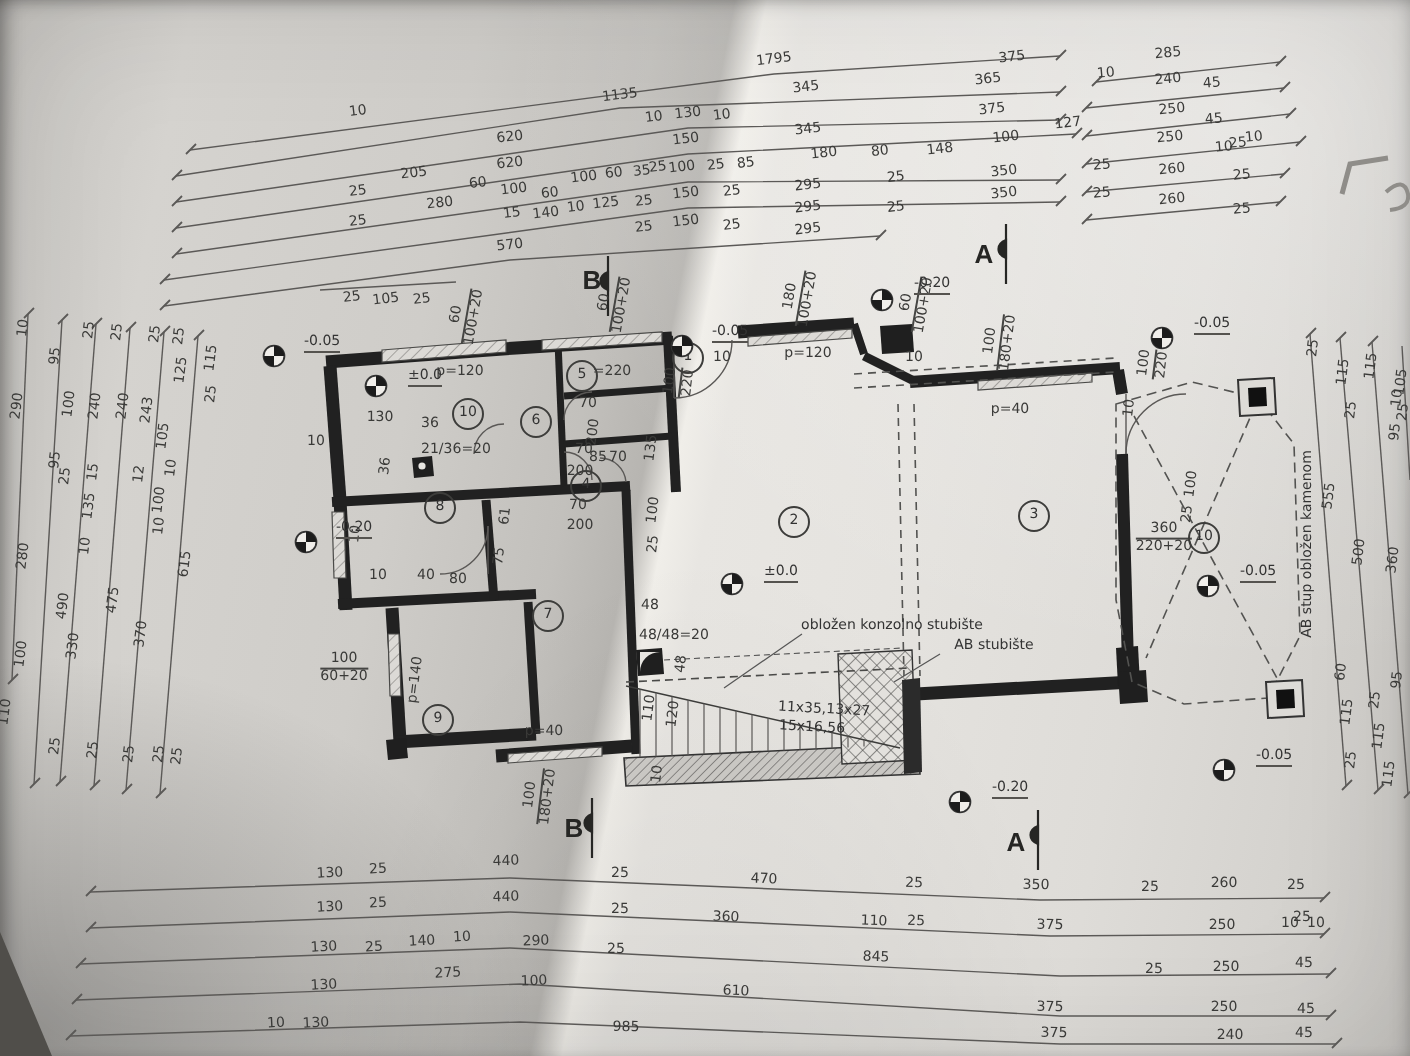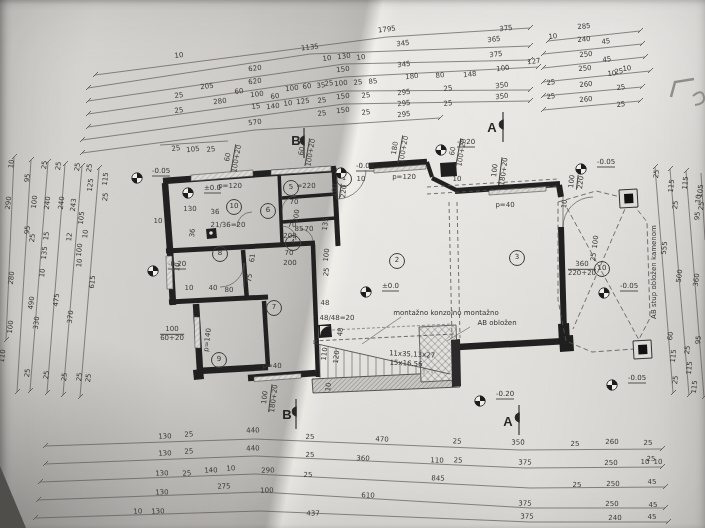--- a/index.html
+++ b/index.html
@@ -204,22 +204,22 @@
         <path d="M519,413 C514,415 514,420 519,422 Z"></path>
     </g>
 
     <g stroke="#8f8d89" fill="none">
       <path stroke-width="2.5" d="M671,97 L675,82 L694,79"></path>
       <path stroke-width="2" d="M693,96 q9,-8 11,1 q1,7 -9,8"></path>
     </g>
   </svg>
 
   <div id="lbl">
-    <div class="note" style="left:446px;top:313px;">montažno konzolno montažno</div>
-    <div class="note" style="left:497px;top:323px;">AB obložen</div>
+    <div class="note" style="left:446px;top:313px;">obložen konzolno stubište</div>
+    <div class="note" style="left:497px;top:323px;">AB stubište</div>
     <div class="note rot" style="left:654px;top:272px;">AB stup obložen kamenom</div>
     <div class="note" style="left:412px;top:355px;transform:translate(-50%,-50%) rotate(3deg);">11x35,13x27</div>
     <div class="note" style="left:406px;top:364px;transform:translate(-50%,-50%) rotate(3deg);">15x16,56</div>
   <div class="dim" style="left: 387px; top: 30px; transform: translate(-50%, -50%) rotate(-7deg);">1795</div>
       <div class="dim" style="left: 506px; top: 29px; transform: translate(-50%, -50%) rotate(-6deg);">375</div>
       <div class="dim" style="left: 179px; top: 56px; transform: translate(-50%, -50%) rotate(-7deg);">10</div>
       <div class="dim" style="left: 310px; top: 48px; transform: translate(-50%, -50%) rotate(-7deg);">1135</div>
       <div class="dim" style="left: 403px; top: 44px; transform: translate(-50%, -50%) rotate(-6deg);">345</div>
       <div class="dim" style="left: 494px; top: 40px; transform: translate(-50%, -50%) rotate(-6deg);">365</div>
       <div class="dim" style="left: 327px; top: 59px; transform: translate(-50%, -50%) rotate(-7deg);">10</div>
@@ -320,21 +320,21 @@
       <div class="dim" style="left: 652px; top: 482px; transform: translate(-50%, -50%) rotate(0deg);">45</div>
       <div class="dim" style="left: 162px; top: 493px; transform: translate(-50%, -50%) rotate(-3deg);">130</div>
       <div class="dim" style="left: 224px; top: 487px; transform: translate(-50%, -50%) rotate(-3deg);">275</div>
       <div class="dim" style="left: 267px; top: 491px; transform: translate(-50%, -50%) rotate(-2deg);">100</div>
       <div class="dim" style="left: 368px; top: 496px; transform: translate(-50%, -50%) rotate(2deg);">610</div>
       <div class="dim" style="left: 525px; top: 504px; transform: translate(-50%, -50%) rotate(1deg);">375</div>
       <div class="dim" style="left: 612px; top: 504px; transform: translate(-50%, -50%) rotate(0deg);">250</div>
       <div class="dim" style="left: 653px; top: 505px; transform: translate(-50%, -50%) rotate(0deg);">45</div>
       <div class="dim" style="left: 138px; top: 512px; transform: translate(-50%, -50%) rotate(-3deg);">10</div>
       <div class="dim" style="left: 158px; top: 512px; transform: translate(-50%, -50%) rotate(-3deg);">130</div>
-      <div class="dim" style="left: 313px; top: 514px; transform: translate(-50%, -50%) rotate(1deg);">437</div>
+      <div class="dim" style="left: 313px; top: 514px; transform: translate(-50%, -50%) rotate(1deg);">985</div>
       <div class="dim" style="left: 527px; top: 517px; transform: translate(-50%, -50%) rotate(1deg);">375</div>
       <div class="dim" style="left: 615px; top: 518px; transform: translate(-50%, -50%) rotate(0deg);">240</div>
       <div class="dim" style="left: 652px; top: 517px; transform: translate(-50%, -50%) rotate(0deg);">45</div>
       <div class="dim" style="left: 12px; top: 164px; transform: translate(-50%, -50%) rotate(-83deg);">10</div>
       <div class="dim" style="left: 45px; top: 165px; transform: translate(-50%, -50%) rotate(-83deg);">25</div>
       <div class="dim" style="left: 59px; top: 166px; transform: translate(-50%, -50%) rotate(-83deg);">25</div>
       <div class="dim" style="left: 78px; top: 167px; transform: translate(-50%, -50%) rotate(-83deg);">25</div>
       <div class="dim" style="left: 90px; top: 168px; transform: translate(-50%, -50%) rotate(-83deg);">25</div>
       <div class="dim" style="left: 28px; top: 178px; transform: translate(-50%, -50%) rotate(-83deg);">95</div>
       <div class="dim" style="left: 106px; top: 179px; transform: translate(-50%, -50%) rotate(-83deg);">115</div>

